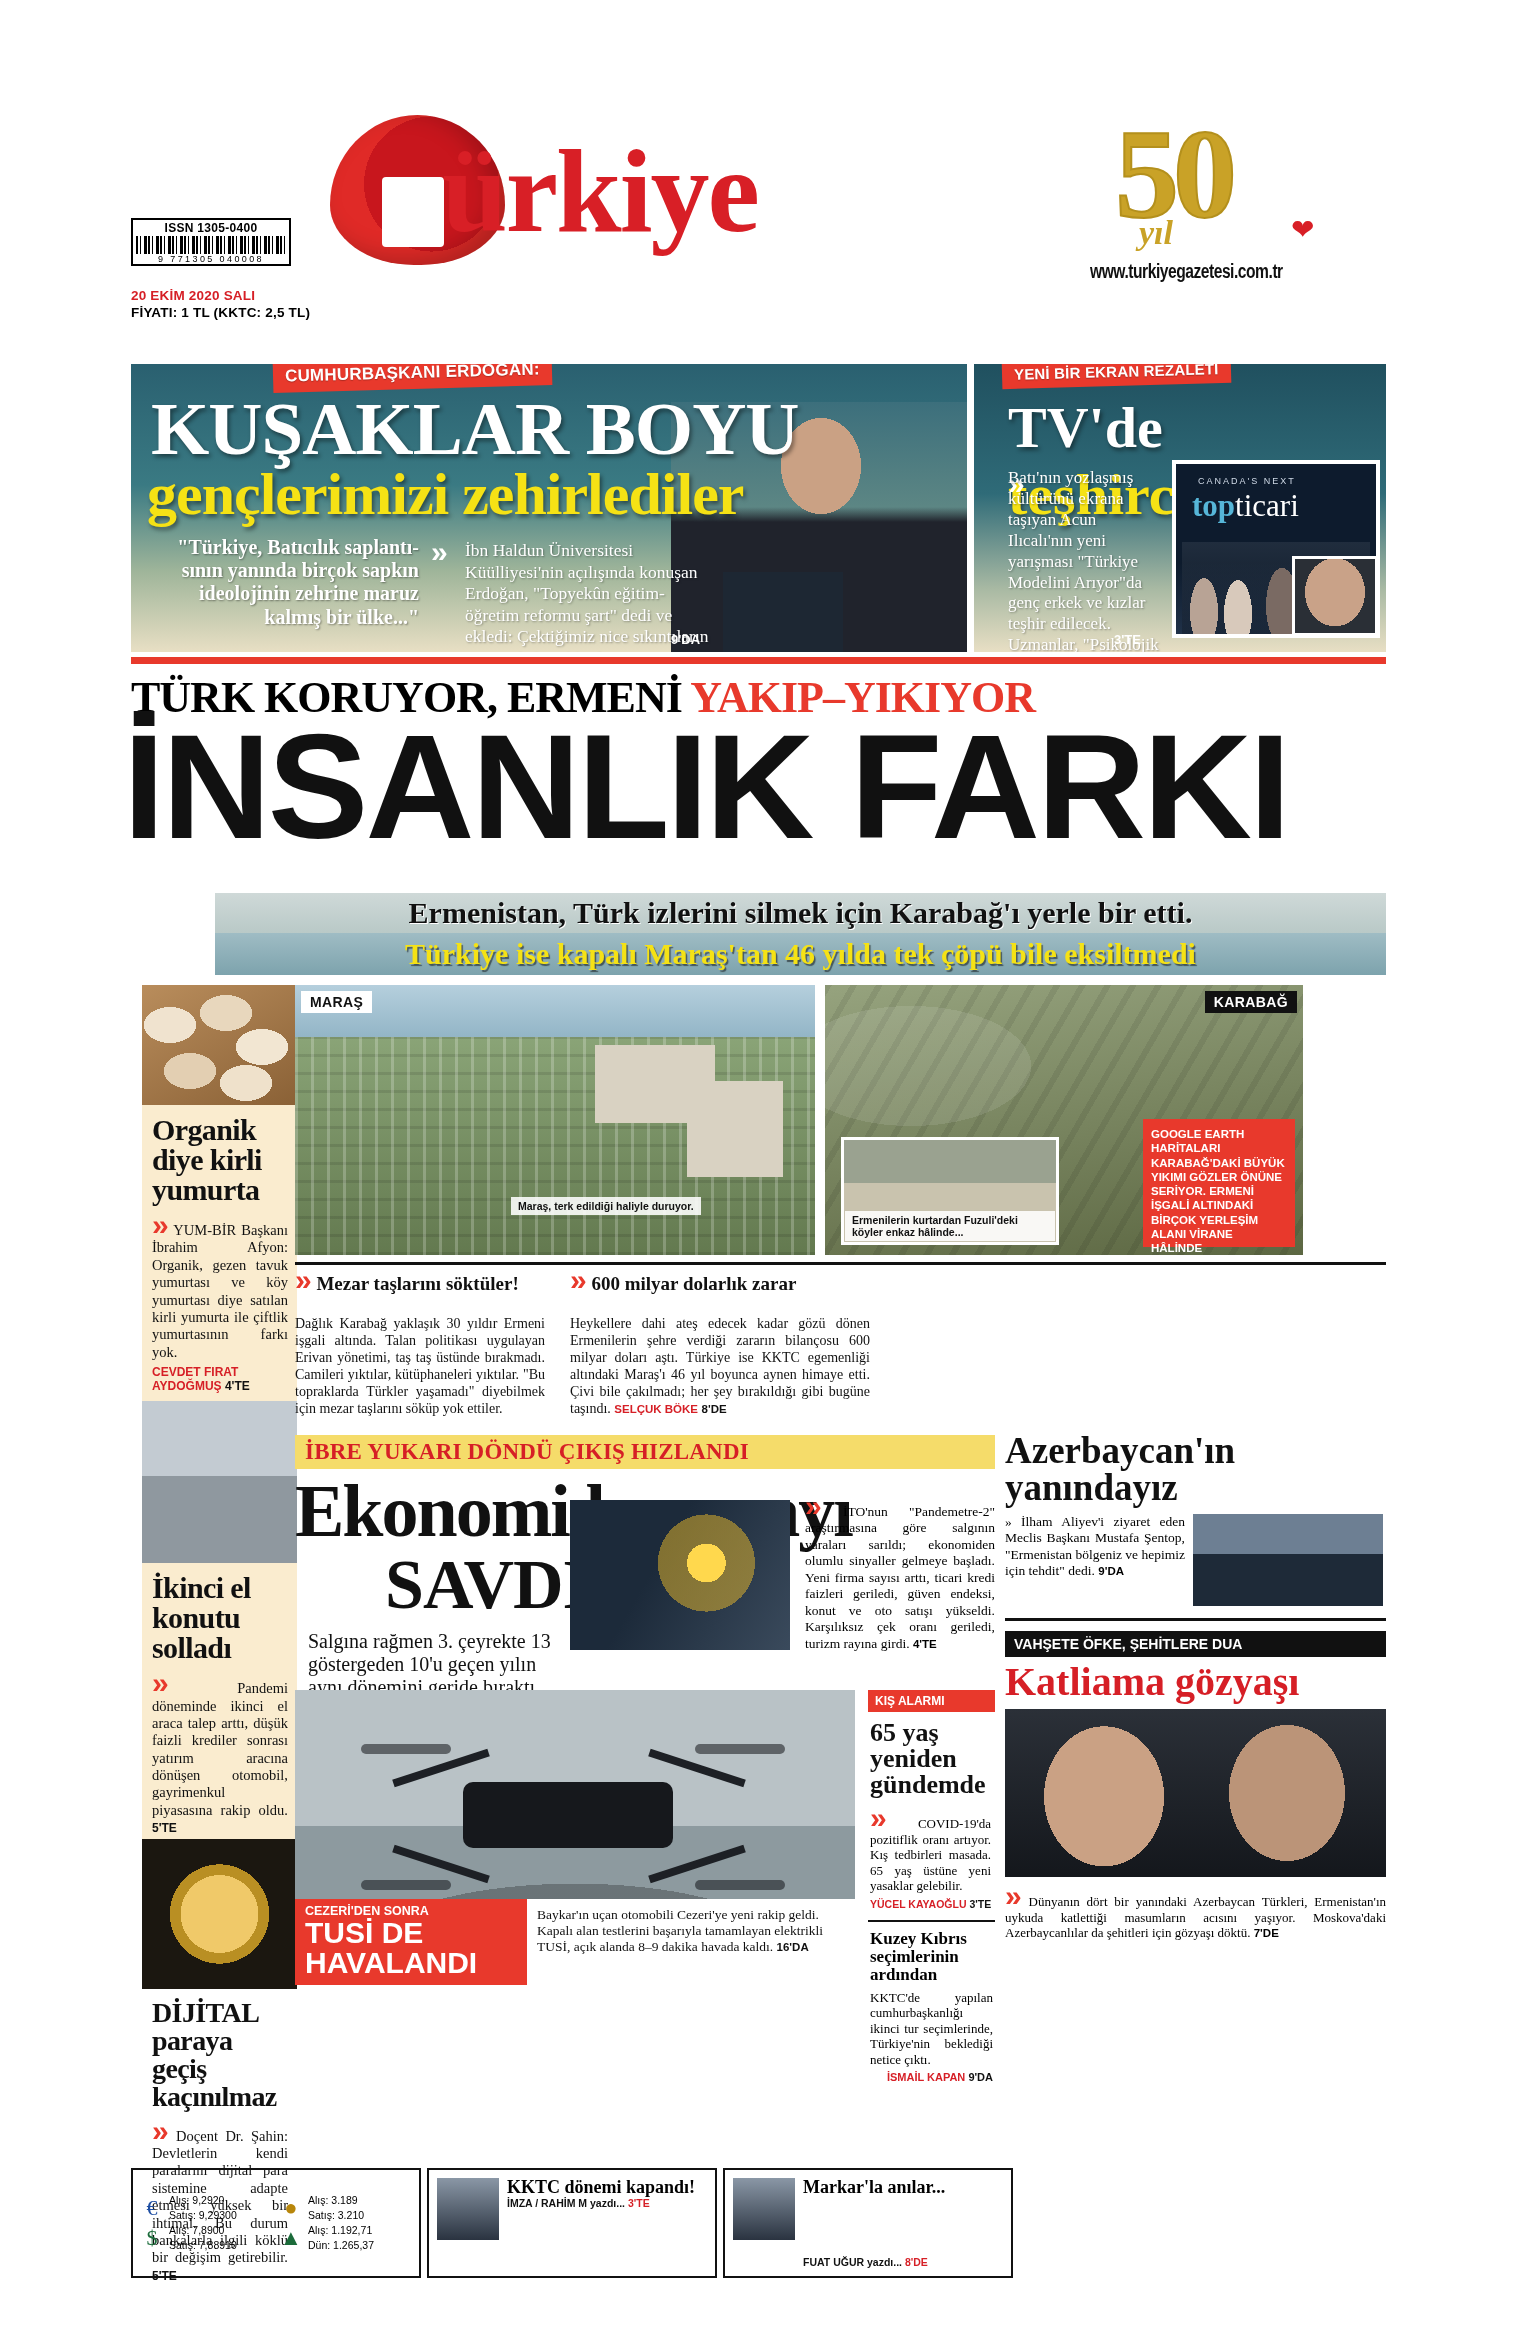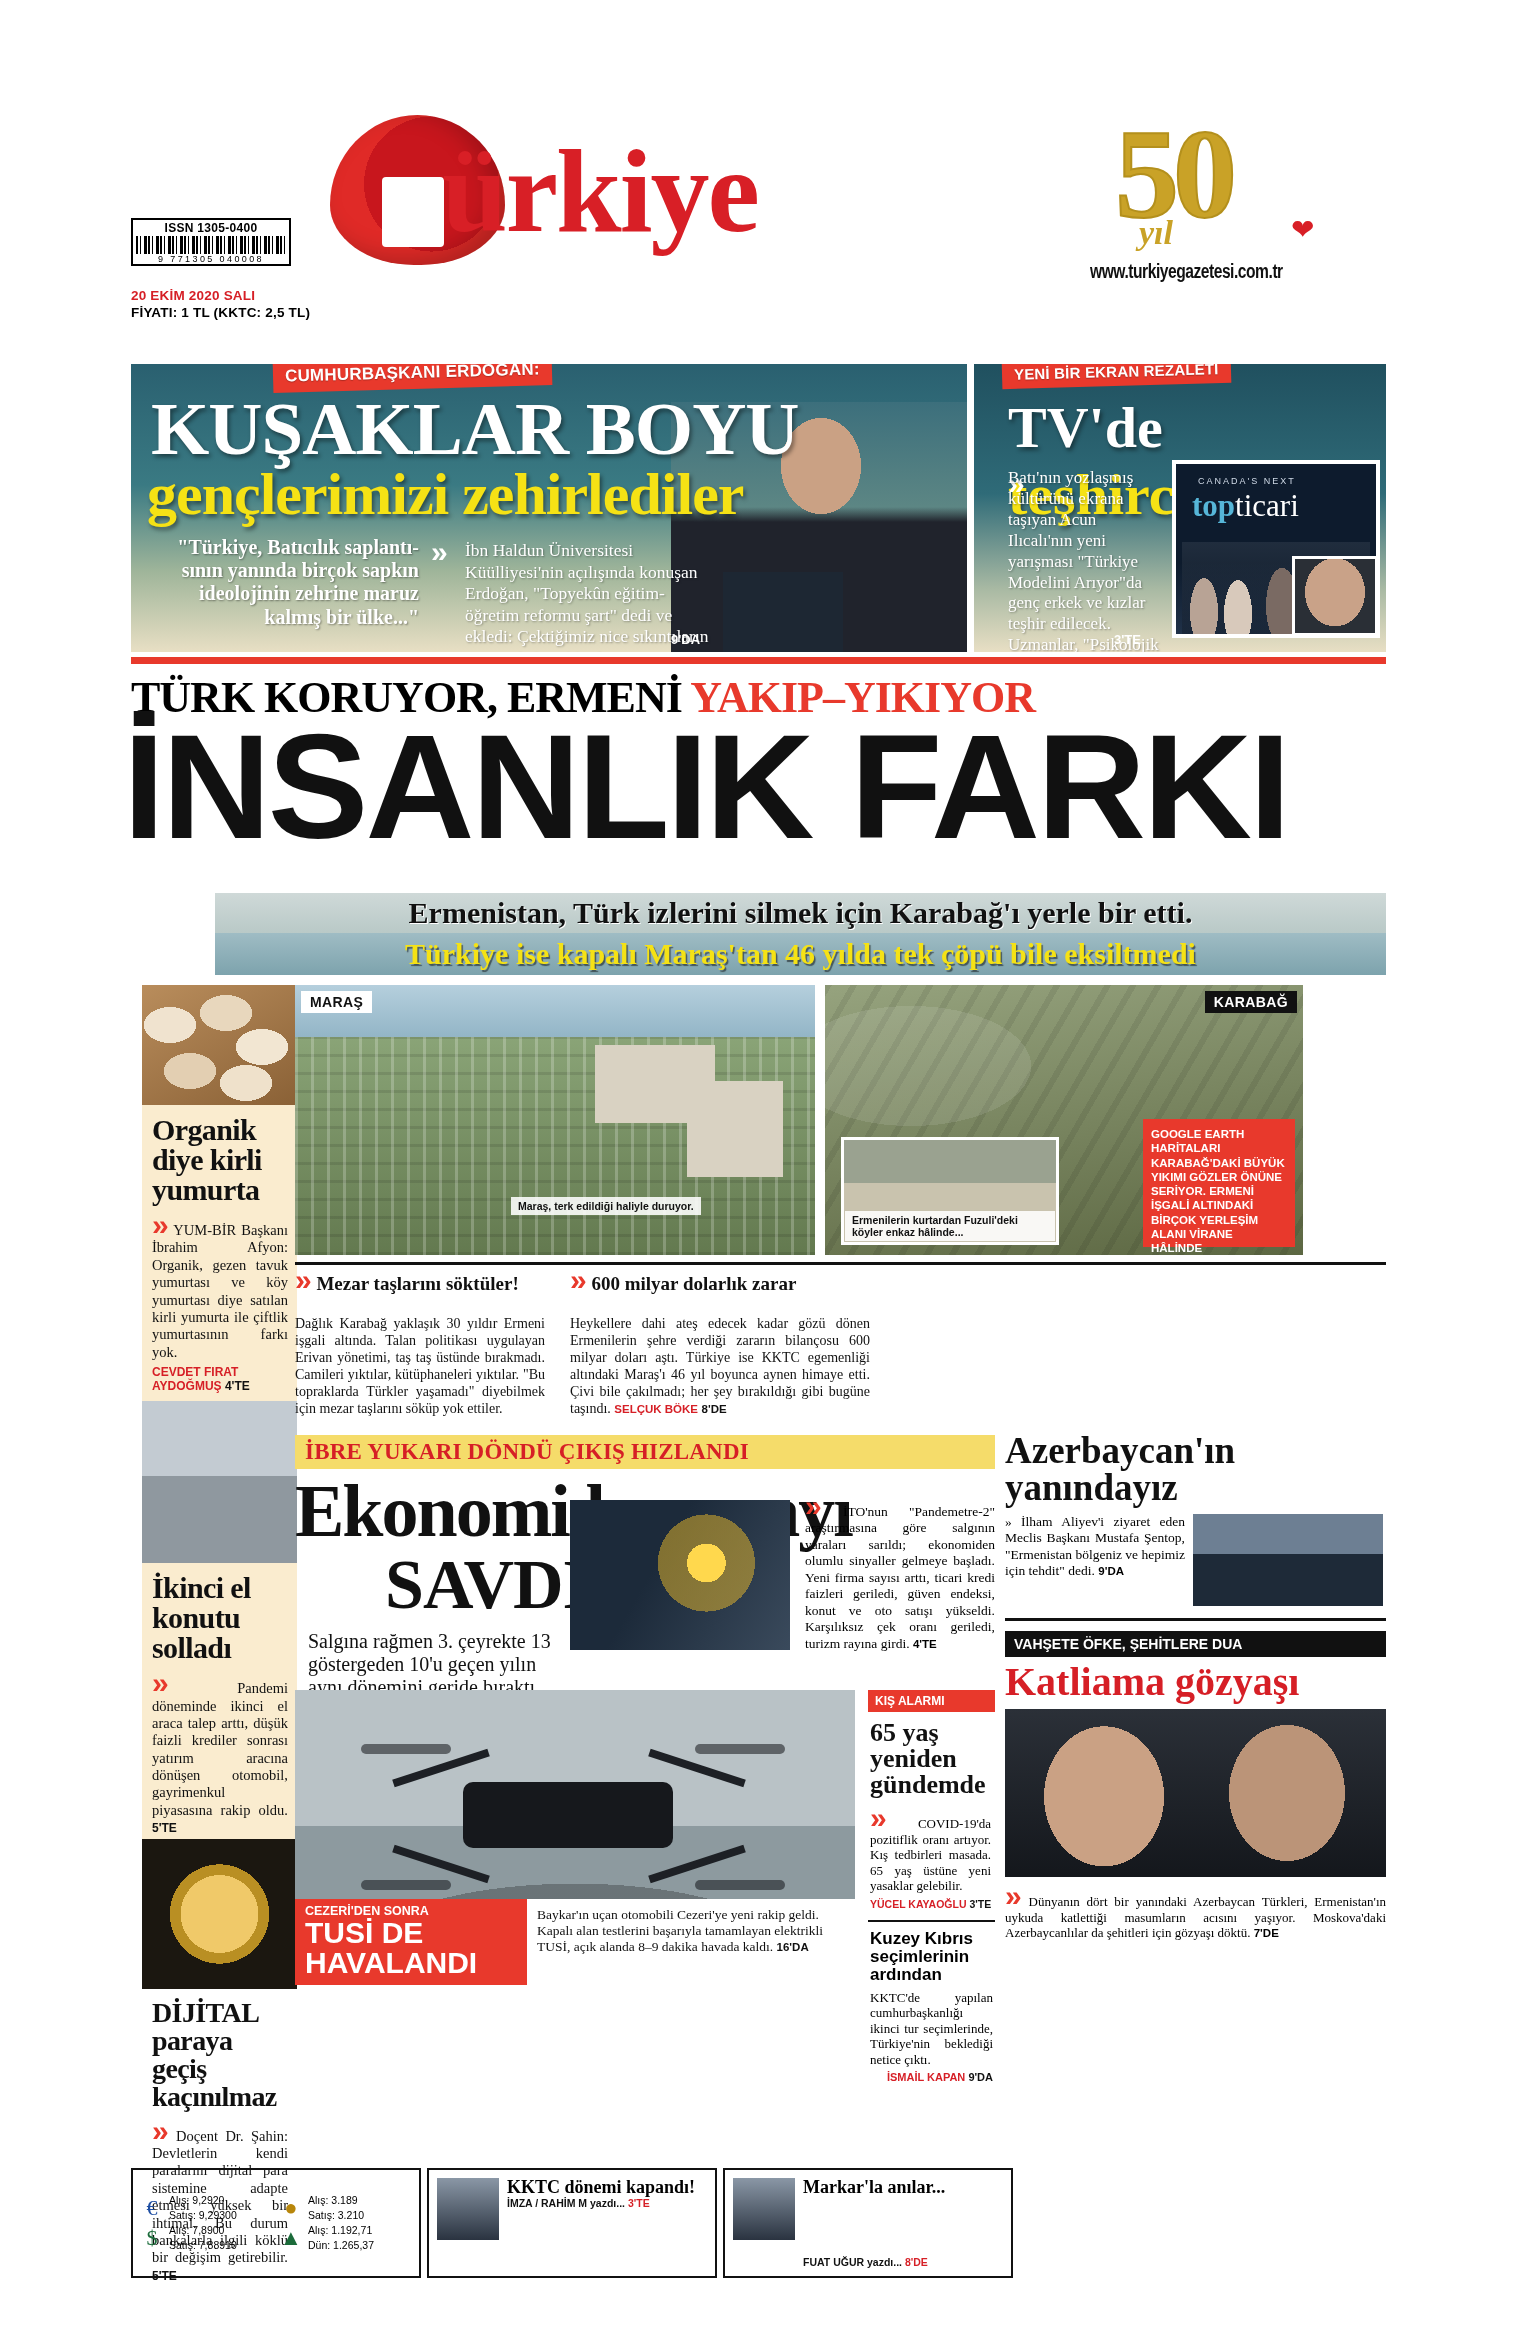--- a/index.html
+++ b/index.html
@@ -321,21 +321,21 @@
     position:absolute; left:232px; bottom:0; width:328px; height:86px; background:#fff;
     font-family:"Liberation Serif", serif; font-size:13.5px; line-height:1.2; padding:8px 8px 0 10px; color:#111;
   }
 
   
   .midcol { position:absolute; left:868px; top:1690px; width:127px; }
   .kis-bar { background:#e8392c; color:#fff; font-family:"Liberation Sans", sans-serif; font-weight:bold; font-size:12px; padding:4px 7px; }
   .kis-h { font-family:"Liberation Serif", serif; font-weight:bold; font-size:26px; line-height:1.0; color:#111; padding:8px 4px 0 2px; }
   .kis-p { font-family:"Liberation Serif", serif; font-size:13px; line-height:1.2; padding:8px 4px 0 2px; text-align:justify; }
   .kis-sep { height:2px; background:#111; margin:10px 0 0; }
-  .kk-h { font-family:Liberation Sans, sans-serif; font-weight:bold; font-size:17px; line-height:1.05; padding:8px 2px 0; }
+  .kk-h { font-family:Liberation Serif, serif; font-weight:bold; font-size:17px; line-height:1.05; padding:8px 2px 0; }
   .kk-p { font-family:"Liberation Serif", serif; font-size:13px; line-height:1.2; padding:6px 2px 0; text-align:justify; }
   .kk-cred { font-family:"Liberation Sans", sans-serif; font-weight:bold; font-size:11px; color:#111; padding:4px 2px 0; text-align:right; }
 
   
   .rcol { position:absolute; left:1005px; top:1422px; width:381px; }
   .gardas { position:relative; width:381px; height:190px; background:linear-gradient(180deg,#4a5a3a,#2f3a24); overflow:hidden; }
   .gardas .t1 { position:absolute; right:8px; top:6px; font-family:"Liberation Serif", serif; font-weight:bold; font-size:27px; color:#f5e215; text-shadow:1px 2px 3px rgba(0,0,0,.6); }
   .gardas .t2 { position:absolute; right:8px; top:36px; font-family:"Liberation Serif", serif; font-weight:bold; font-size:27px; color:#fff; text-shadow:1px 2px 3px rgba(0,0,0,.6); }
   .gardas .t3 { position:absolute; right:8px; top:66px; font-family:"Liberation Serif", serif; font-weight:bold; font-size:27px; color:#fff; text-shadow:1px 2px 3px rgba(0,0,0,.6); }
   .gardas .p {

